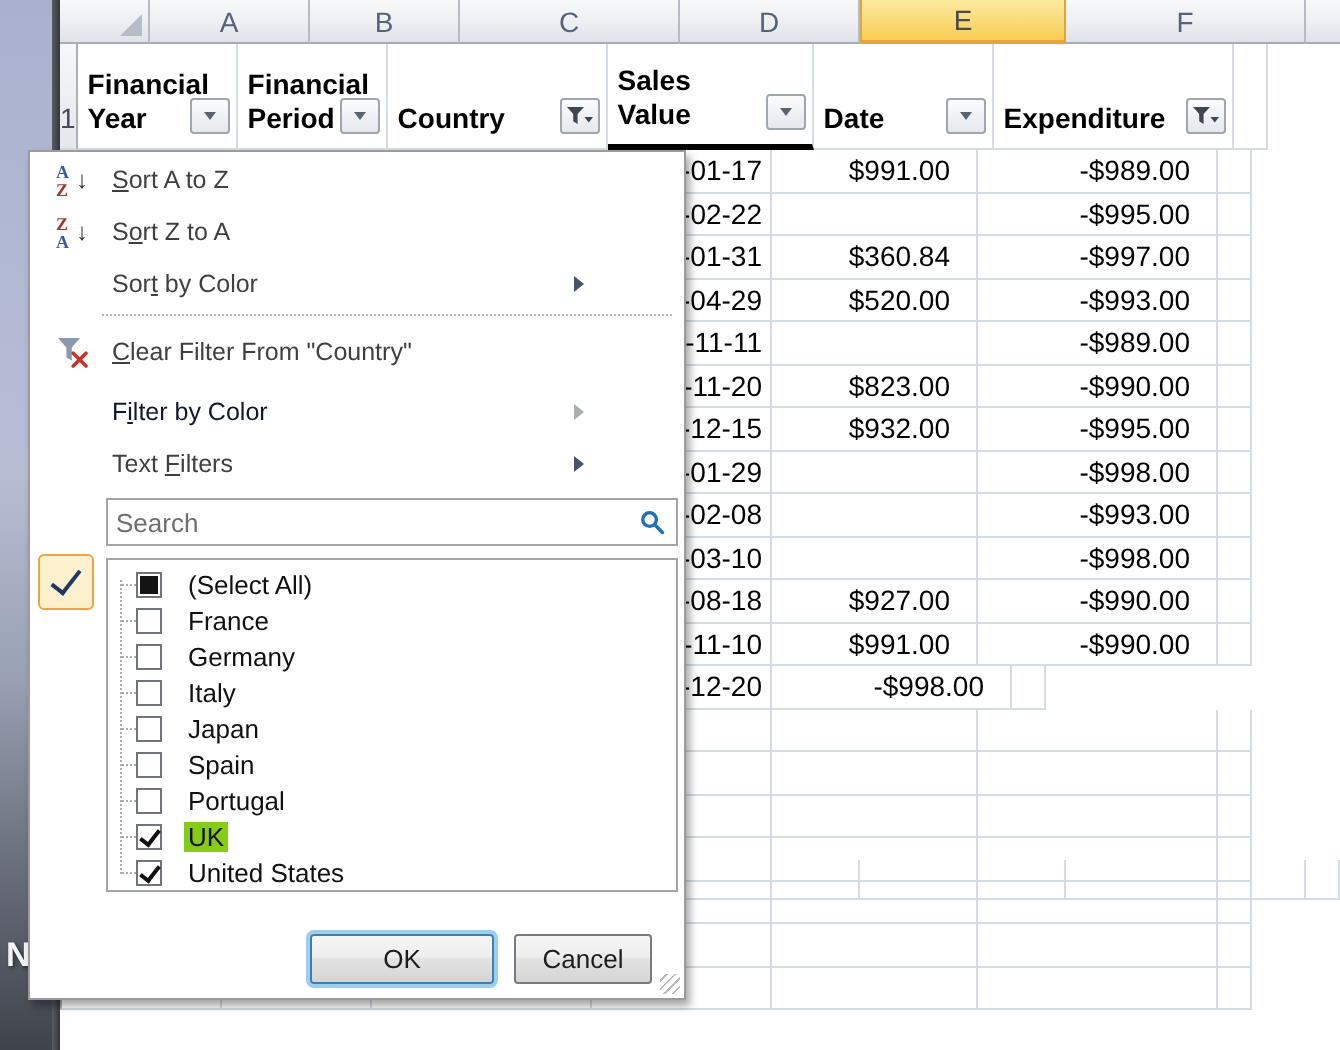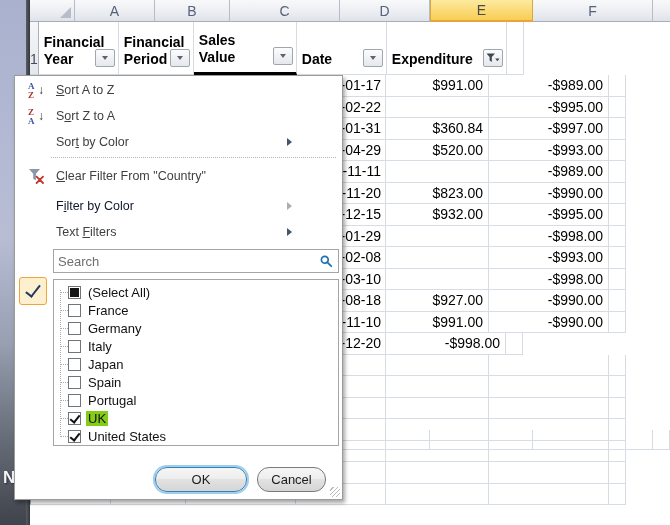--- a/index.html
+++ b/index.html
@@ -40,21 +40,21 @@
   .arr-down{width:0;height:0;border-left:3.5px solid transparent;border-right:3.5px solid transparent;
        border-top:4px solid #5a6470}
   
   .grid{position:absolute;left:0;top:75px;width:640px}
   .grow{display:flex;height:21.5px;box-sizing:border-box}
   .c{box-sizing:border-box;border-right:1px solid #d6dce4;border-bottom:1px solid #d6dce4;
      font-size:14px;line-height:20px;white-space:nowrap;overflow:hidden;color:#000}
   .c.rowhdr{background:linear-gradient(180deg,#f2f4f6,#e4e7ec);border-right:1px solid #a8b1ba;
      border-bottom:1px solid #c9ced6;color:#444c5c;text-align:center;font-size:14px}
   .c.date{text-align:right;padding-right:4px}
-  .c.money{text-align:right;padding-right:5px}
+  .c.money{text-align:right;padding-right:13px}
   .c.w-g{border-bottom:1px solid #d6dce4}
   .bottom-row{position:absolute;left:0;top:430px;width:640px;display:flex;height:20px}
   
   .menu{position:absolute;left:14px;top:75px;width:329px;height:425px;background:#fff;z-index:10;
      box-sizing:border-box;border:1px solid #9b9b9b;box-shadow:2px 3px 4px rgba(0,0,0,.35);
      font-size:12.5px;color:#3f3f3f}
   .mi{position:absolute;left:2px;right:2px;height:24px;display:flex;align-items:center;cursor:default}
   .mi .txt{position:absolute;left:39px;white-space:nowrap}
   .mi.disabled .txt{color:#0f172a}
   .mi .u-ch{text-decoration:underline}
@@ -79,29 +79,29 @@
   .vlist{position:absolute;left:38px;top:203px;width:286px;height:167px;box-sizing:border-box;
      border:1px solid #a5a5a5;background:#fff;overflow:hidden;padding-top:3px}
   .tree-vline{position:absolute;left:6px;top:10px;height:147px;border-left:1px dotted #acacac}
   .vrow{display:flex;align-items:center;height:18px;font-size:13px;color:#111;position:relative}
   .vrow::before{content:"";width:8px;margin-left:6px;border-top:1px dotted #acacac}
   .box{width:13px;height:13px;box-sizing:border-box;border:1px solid #70757c;background:#fff;
      position:relative;flex:0 0 auto}
   .vrow.indeterminate .box::after{content:"";position:absolute;left:1px;top:1px;right:1px;bottom:1px;background:#141414}
   .vrow.checked .box::after{content:"";position:absolute;left:3px;top:0px;width:4px;height:8px;
      border-right:2px solid #111;border-bottom:2px solid #111;transform:rotate(38deg)}
-  .vrow .lbl{margin-left:5px;padding:0 2px;white-space:nowrap}
+  .vrow .lbl{margin-left:11px;padding:0 2px;white-space:nowrap}
   .vrow.focused .lbl{background:#84cc16}
   
   .applybtn{position:absolute;left:4px;top:201px;width:28px;height:28px;box-sizing:border-box;
      border:1px solid #f0a43c;border-radius:3px;background:#fdf0ce;display:flex;align-items:center;justify-content:center}
   .applybtn .chk{width:6px;height:13px;border-right:2.5px solid #1f3864;border-bottom:2.5px solid #1f3864;
      transform:rotate(38deg);margin-top:-4px}
   
-  .btn{position:absolute;top:391px;height:25px;box-sizing:border-box;border-radius:12px;font-size:13px;
+  .btn{position:absolute;top:391px;height:25px;box-sizing:border-box;border-radius:2px;font-size:13px;
      color:#1c1c1c;display:flex;align-items:center;justify-content:center;
      background:linear-gradient(180deg,#f5f5f5,#eeeeee 45%,#e2e2e2 50%,#d5d5d5)}
   .btn.ok{left:140px;width:92px;border:1px solid #3c7fb1;box-shadow:0 0 0 2px #9ccef0}
   .btn.cancel{left:242px;width:69px;border:1px solid #757b80}
   .grip{position:absolute;right:2px;bottom:2px;width:10px;height:10px;
      background:repeating-linear-gradient(135deg,transparent 0 2px,#bbb 2px 3px)}
 </style>
 </head>
 <body>
 
@@ -132,20 +132,29 @@
         <span class="arr-down"></span>
       </span>
     </div>
     <div class="h1c w-b">
       <span>Financial</span>
       <span>Period</span>
       <span class="fbtn">
         <span class="arr-down"></span>
       </span>
     </div>
+    <div class="h1c w-c">
+      <span>Country</span>
+      <span class="fbtn">
+        <svg width="14" height="11" viewBox="0 0 14 11">
+          <path d="M0.5 0.5 H9 L5.8 4 V9 L3.6 7.6 V4 Z" fill="#3f4653"></path>
+          <path d="M9.2 5.5 h4.3 l-2.1 2.8 Z" fill="#3f4653"></path>
+        </svg>
+      </span>
+    </div>
     <div class="h1c w-e active-cell">
       <span>Sales</span>
       <span>Value</span>
       <span class="fbtn">
         <span class="arr-down"></span>
       </span>
     </div>
     <div class="h1c w-d">
       <span>Date</span>
       <span class="fbtn">

